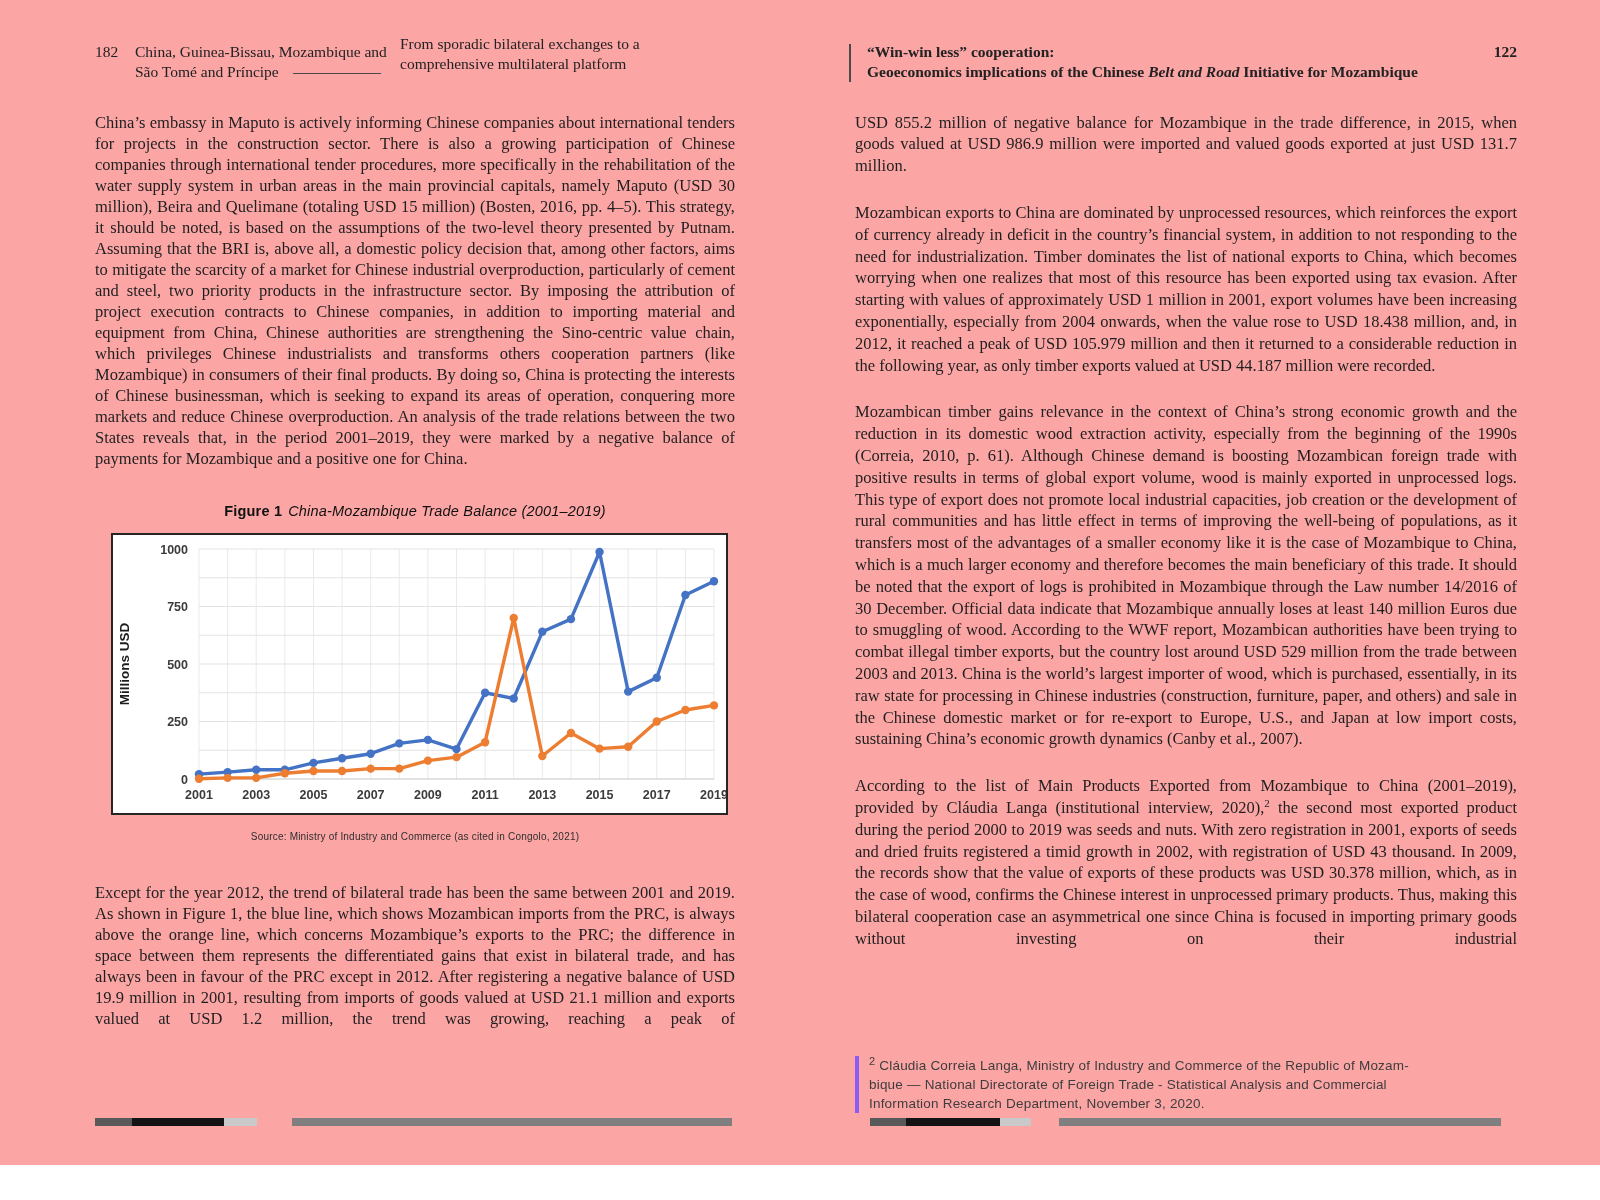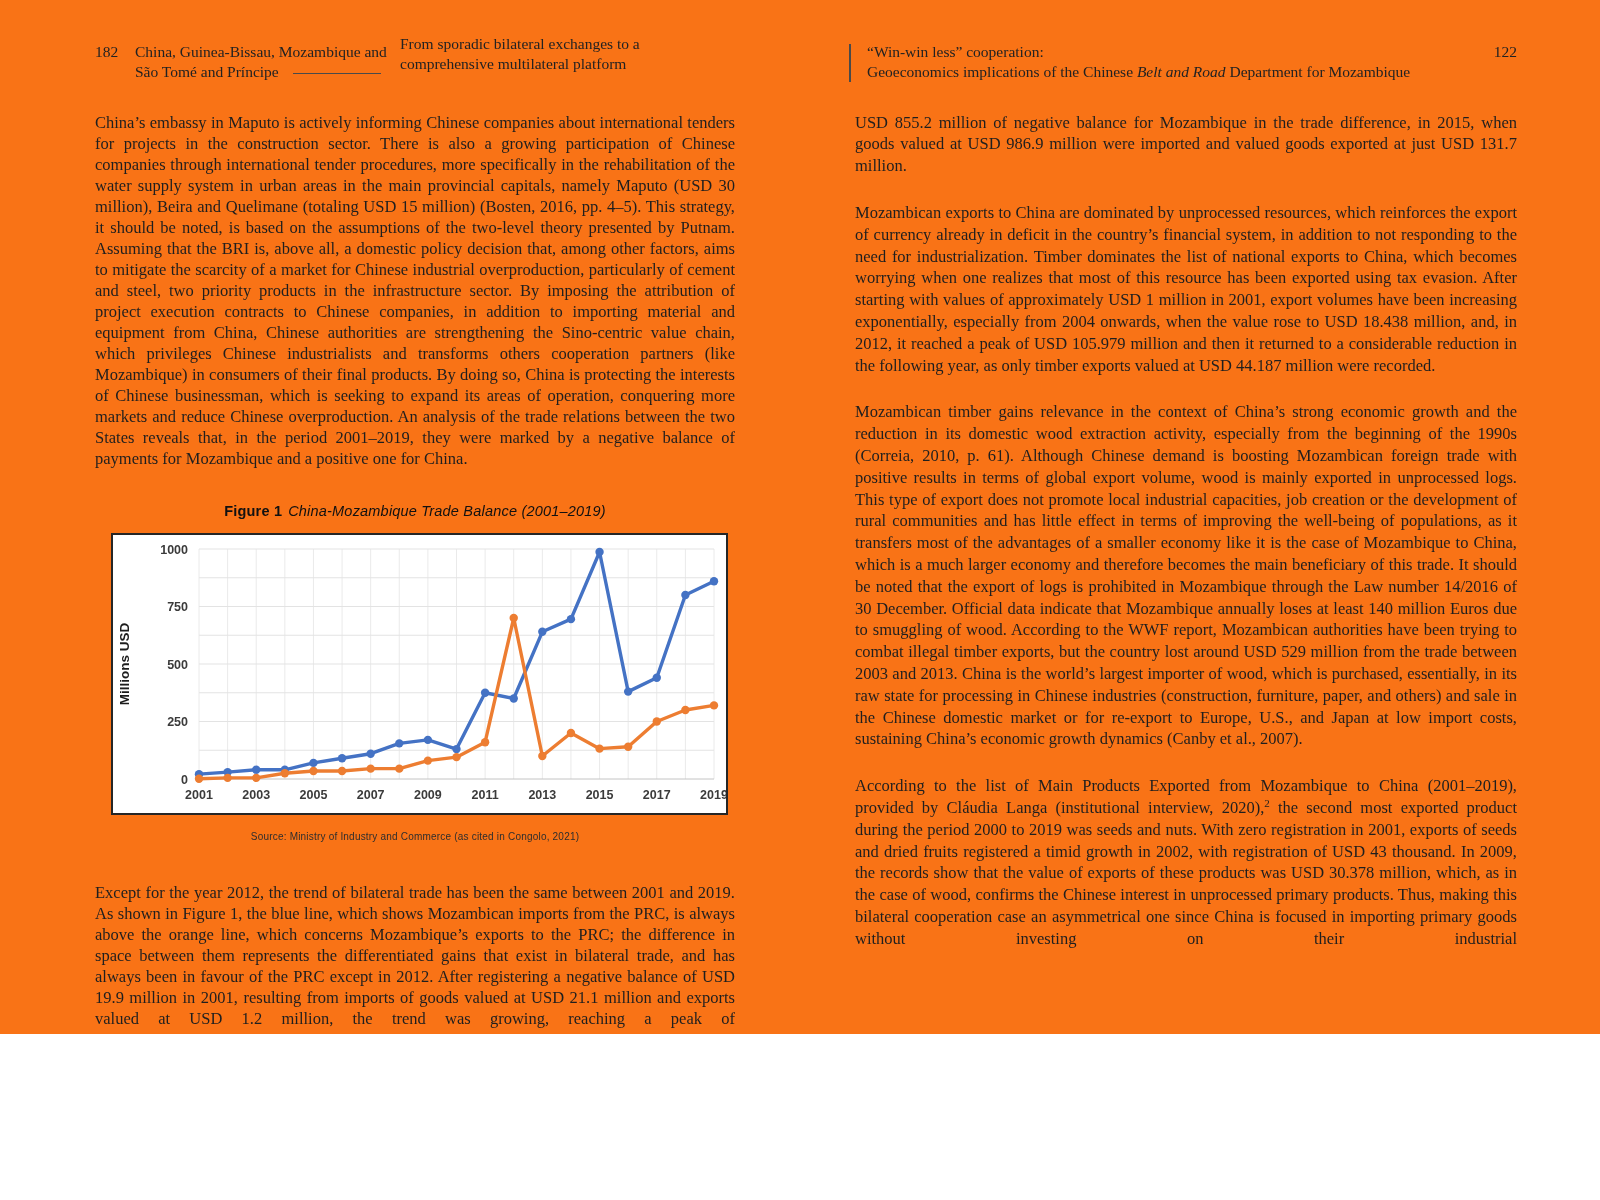--- a/index.html
+++ b/index.html
@@ -1,28 +1,28 @@
 <!DOCTYPE html>
 <html><head>
 <meta charset="utf-8">
 <style>
   html,body{margin:0;padding:0;background:#ffffff;}
-  #canvas{position:relative;width:1600px;height:1034px;background:#f97316;overflow:hidden;
+  #canvas{position:relative;width:1600px;height:1165px;background:#fca5a5;overflow:hidden;
           font-family:"Liberation Serif", serif;color:#1f1f1f;}
   .page{position:absolute;top:0;height:1200px;}
   #page-left{left:95px;width:640px;}
   #page-right{left:855px;width:662px;}
 
   
   .runhead{position:relative;padding-top:42px;font-size:15.5px;line-height:1.28;color:#222;}
   .runhead .pnum{position:absolute;left:0;top:42px;}
   #page-left .htitle{margin-left:40px;width:300px;font-family:Liberation Serif, serif;}
   #page-left .hright{position:absolute;left:305px;top:34px;width:300px;}
   .hrule{display:inline-block;width:88px;border-top:1.5px solid #4a4a4a;vertical-align:middle;margin-left:14px;}
-  #page-right .runhead{padding-left:12px;}
+  #page-right .runhead{padding-left:12px;font-weight:bold;}
   #page-right .vbar{position:absolute;left:-6px;top:44px;width:2px;height:38px;background:#4a4a4a;}
   #page-right .pnumr{position:absolute;right:0;top:42px;}
 
   
   .para{font-size:16.5px;line-height:21.8px;text-align:justify;margin:0;color:#1f1f1f;}
   #page-left .para{line-height:21px;}
   .mt{margin-top:30px;}
   .mt2{margin-top:25px;}
   .cont{text-align-last:justify;}
   sup{font-size:11px;line-height:0;}
@@ -173,21 +173,21 @@
       <div class="seg" style="left: 129px; width: 33px; background: rgb(201, 201, 201);"></div>
       <div class="seg" style="left: 197px; width: 440px; background: rgb(127, 127, 127);"></div>
     </div>
   </div>
 
   <div class="page" id="page-right">
 
     <div class="runhead">
       <div class="vbar"></div>
       <div>“Win-win less” cooperation:</div>
-      <div><span>Geoeconomics implications of the Chinese </span><i>Belt and Road</i><span> Department for Mozambique</span></div>
+      <div><span>Geoeconomics implications of the Chinese </span><i>Belt and Road</i><span> Initiative for Mozambique</span></div>
       <span class="pnumr">122</span>
     </div>
 
     <p class="para mt">USD 855.2 million of negative balance for Mozambique in the trade difference, in 2015, when goods valued at USD 986.9 million were imported and valued goods exported at just USD 131.7 million.</p>
     <p class="para mt2">Mozambican exports to China are dominated by unprocessed resources, which reinforces the export of currency already in deficit in the country’s financial system, in addition to not responding to the need for industrialization. Timber dominates the list of national exports to China, which becomes worrying when one realizes that most of this resource has been exported using tax evasion. After starting with values of approximately USD 1 million in 2001, export volumes have been increasing exponentially, especially from 2004 onwards, when the value rose to USD 18.438 million, and, in 2012, it reached a peak of USD 105.979 million and then it returned to a considerable reduction in the following year, as only timber exports valued at USD 44.187 million were recorded.</p>
     <p class="para mt2">Mozambican timber gains relevance in the context of China’s strong economic growth and the reduction in its domestic wood extraction activity, especially from the beginning of the 1990s (Correia, 2010, p. 61). Although Chinese demand is boosting Mozambican foreign trade with positive results in terms of global export volume, wood is mainly exported in unprocessed logs. This type of export does not promote local industrial capacities, job creation or the development of rural communities and has little effect in terms of improving the well-being of populations, as it transfers most of the advantages of a smaller economy like it is the case of Mozambique to China, which is a much larger economy and therefore becomes the main beneficiary of this trade. It should be noted that the export of logs is prohibited in Mozambique through the Law number 14/2016 of 30 December. Official data indicate that Mozambique annually loses at least 140 million Euros due to smuggling of wood. According to the WWF report, Mozambican authorities have been trying to combat illegal timber exports, but the country lost around USD 529 million from the trade between 2003 and 2013. China is the world’s largest importer of wood, which is purchased, essentially, in its raw state for processing in Chinese industries (construction, furniture, paper, and others) and sale in the Chinese domestic market or for re-export to Europe, U.S., and Japan at low import costs, sustaining China’s economic growth dynamics (Canby et al., 2007).</p>
     <p class="para mt2 cont"><span>According to the list of Main Products Exported from Mozambique to China (2001–2019), provided by Cláudia Langa (institutional interview, 2020),</span><sup>2</sup><span> the second most exported product during the period 2000 to 2019 was seeds and nuts. With zero registration in 2001, exports of seeds and dried fruits registered a timid growth in 2002, with registration of USD 43 thousand. In 2009, the records show that the value of exports of these products was USD 30.378 million, which, as in the case of wood, confirms the Chinese interest in unprocessed primary products. Thus, making this bilateral cooperation case an asymmetrical one since China is focused in importing primary goods without investing on their industrial</span></p>
 
     <div class="footnote">
       <div><sup>2</sup> <span>Cláudia Correia Langa, Ministry of Industry and Commerce of the Republic of Mozam-</span></div>

